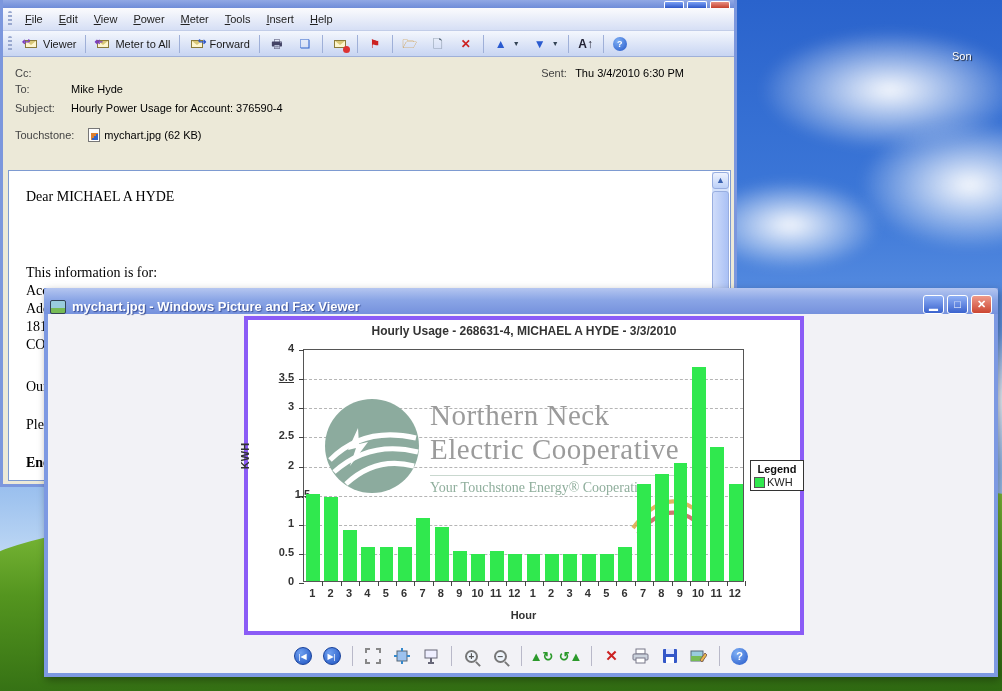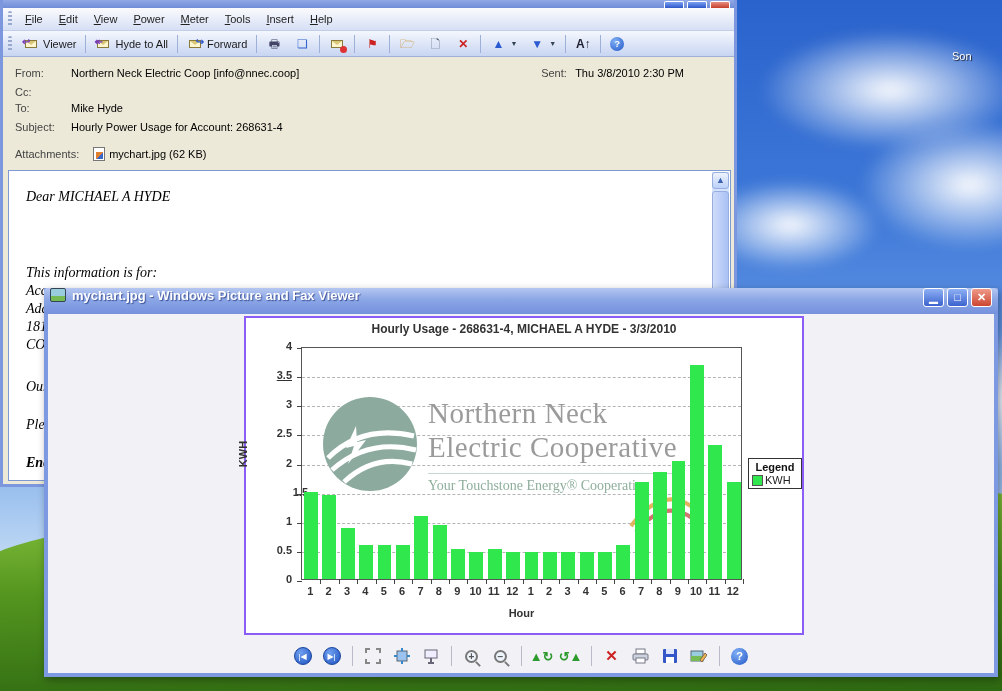--- a/index.html
+++ b/index.html
@@ -43,40 +43,40 @@
   .mail-header { background:#ece9d8; padding:10px 12px 6px 12px; font-size:11px; color:#000; position:relative; }
   .hrow { display:flex; margin-bottom:7px; }
   .hlabel { width:56px; color:#444; }
   .hval { color:#000; }
   .sent-block { position:absolute; right:50px; top:10px; display:flex; }
   .attach-row { display:flex; align-items:center; margin-top:14px; }
   .attach-icon { width:12px; height:14px; background:#fff; border:1px solid #777; position:relative; margin:0 4px 0 14px; }
   .attach-icon::after { content:""; position:absolute; left:2px; top:4px; width:7px; height:7px; background:linear-gradient(135deg,#e08030 50%, #3566c8 50%); }
 
   .mail-body { position:absolute; left:5px; top:170px; width:723px; height:311px; background:#fff; border:1px solid #7e9bd1; font-family:"Liberation Serif", serif; font-size:14px; color:#000; overflow:hidden; }
-  .mail-body p { position:absolute; left:17px; white-space:nowrap;font-style:italic; }
+  .mail-body p { position:absolute; left:17px; white-space:nowrap; }
   .scrollbar { position:absolute; right:1px; top:1px; width:17px; height:308px; background:#d5e2fb; }
   .sb-up { height:17px; background:linear-gradient(180deg,#eef3fe,#bcd0f8); border:1px solid #98aee0; border-radius:3px; color:#3a62b0; font-size:9px; text-align:center; line-height:15px; }
   .sb-thumb { position:absolute; top:19px; left:0; width:17px; height:250px; background:linear-gradient(90deg,#cfdcfa,#aac1f5); border:1px solid #98aee0; border-radius:3px; }
   .sb-thumb::after { content:"≡"; position:absolute; bottom:2px; left:4px; color:#7f99d8; font-size:10px; }
 
   
   .viewer-window { position:absolute; left:44px; top:288px; width:954px; height:389px;
     border:4px solid #7d99e2; border-top:none; background:#f2f2f6; box-shadow:2px 3px 8px rgba(0,0,0,.35); }
-  .viewer-titlebar { height:26px; margin:0 -4px; padding:0 6px; display:flex; align-items:flex-start;
+  .viewer-titlebar { height:26px; margin:0 -4px; padding:0 6px; display:flex; align-items:flex-end;
     background:linear-gradient(180deg,#b5c6f0 0%,#8ba6e6 45%,#7591dd 100%); border-radius:4px 4px 0 0; }
   .viewer-title { color:#fff; font-weight:bold; font-size:13px; text-shadow:1px 1px 1px rgba(40,60,130,.8); margin-left:6px; }
   .vicon { width:16px; height:14px; border:1px solid #345; background:linear-gradient(180deg,#9cd 55%,#7b5 55%); border-radius:2px; }
   .viewer-winbtns { margin-left:auto; display:flex; gap:3px; }
   .vwb { width:21px; height:19px; border:1px solid #fff; border-radius:3px; color:#fff; font-size:11px; font-weight:bold; text-align:center; line-height:17px; }
   .vwb.blue { background:linear-gradient(180deg,#8fb0f5,#3b63ce); }
   .vwb.red { background:linear-gradient(180deg,#ef9a8a,#cc4631); }
 
   
-  .chart { position:absolute; left:196px; top:28px; width:560px; height:319px; background:#fff; border:2px solid #8b5cf6; font-family:"Liberation Sans", sans-serif; }
+  .chart { position:absolute; left:196px; top:28px; width:560px; height:319px; background:#fff; border:4px solid #8b5cf6; font-family:"Liberation Sans", sans-serif; }
   .chart-title { position:absolute; top:4px; width:100%; text-align:center; font-size:12px; font-weight:bold; color:#333; }
   .plot { position:absolute; left:55px; top:29px; width:441px; height:233px; border:1px solid #555; }
   .gridline { position:absolute; left:0; width:100%; height:0; border-top:1px dashed #b5b5b5; }
   .ytick { position:absolute; left:-5px; width:5px; height:1px; background:#444; }
   .xtick { position:absolute; bottom:-5px; width:1px; height:5px; background:#444; }
   .ylab { position:absolute; width:34px; text-align:right; font-size:11px; font-weight:bold; color:#333; }
   .xlab { position:absolute; width:20px; text-align:center; font-size:11px; font-weight:bold; color:#333; }
   .bar { position:absolute; bottom:0; background:#30e84e; z-index:3; }
   .axis-y-title { position:absolute; left:-16px; top:130px; transform:rotate(-90deg); font-size:11px; font-weight:bold; color:#333; }
   .axis-x-title { position:absolute; top:289px; left:55px; width:441px; text-align:center; font-size:11px; font-weight:bold; color:#333; }
@@ -145,21 +145,21 @@
           <span class="arr-l">↩</span>
         </span>
       <span>Viewer</span>
     </div>
     <div class="tsep"></div>
     <div class="tbtn">
       <span class="micon">
           <span class="env"></span>
           <span class="arr-l">↞</span>
         </span>
-      <span>Hyde to All</span>
+      <span>Meter to All</span>
     </div>
     <div class="tsep"></div>
     <div class="tbtn">
       <span class="micon">
           <span class="env"></span>
           <span class="arr-r">↪</span>
         </span>
       <span>Forward</span>
     </div>
     <div class="tsep"></div>
@@ -203,42 +203,38 @@
     <div class="tbtn">
         <span class="gicon" style="font-weight:bold;color:#223;">A↑</span>
       </div>
     <div class="tsep"></div>
     <div class="tbtn">
         <span class="helpc" style="width:14px;height:14px;font-size:9px;">?</span>
       </div>
   </div>
 
   <div class="mail-header">
-    <div class="hrow">
-      <span class="hlabel">From:</span>
-      <span class="hval">Northern Neck Electric Coop [info@nnec.coop]</span>
-    </div>
     <div class="sent-block">
       <span class="hlabel" style="width:34px;color:#444;">Sent:</span>
-      <span class="hval">Thu 3/8/2010 2:30 PM</span>
+      <span class="hval">Thu 3/4/2010 6:30 PM</span>
     </div>
     <div class="hrow" style="margin-bottom:4px;">
       <span class="hlabel">Cc:</span>
       <span class="hval"></span>
     </div>
     <div class="hrow">
       <span class="hlabel">To:</span>
       <span class="hval">Mike Hyde</span>
     </div>
     <div class="hrow">
       <span class="hlabel">Subject:</span>
-      <span class="hval">Hourly Power Usage for Account: 268631-4</span>
+      <span class="hval">Hourly Power Usage for Account: 376590-4</span>
     </div>
     <div class="attach-row">
-      <span style="color:#444;">Attachments:</span>
+      <span style="color:#444;">Touchstone:</span>
       <span class="attach-icon"></span>
       <span class="hval">mychart.jpg (62 KB)</span>
     </div>
   </div>
 
   <div class="mail-body">
     <p style="top:18px;">Dear MICHAEL A HYDE</p>
     <p style="top:94px;">This information is for:</p>
     <p style="top:112px;">Acc</p>
     <p style="top:130px;">Add</p>

